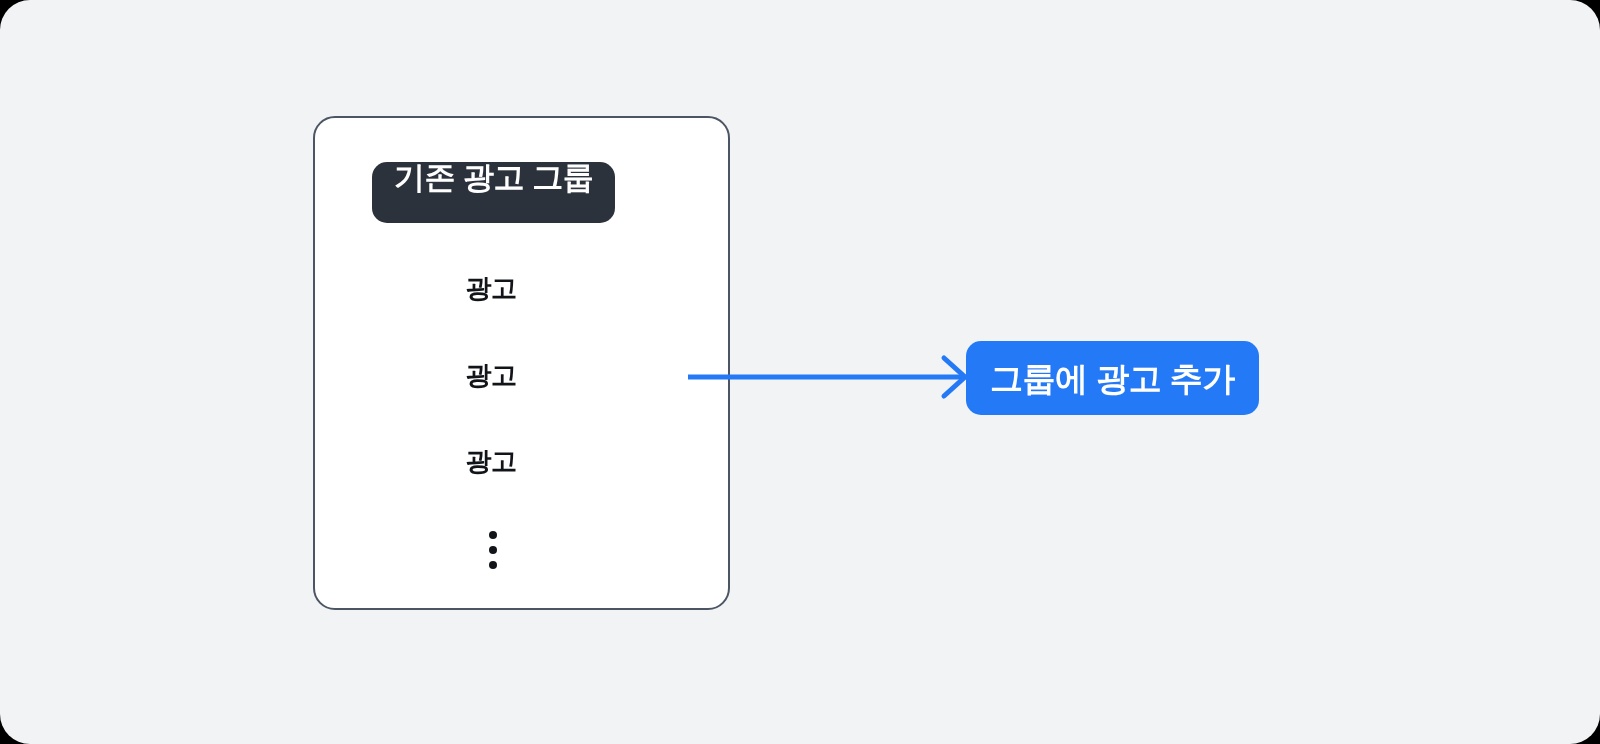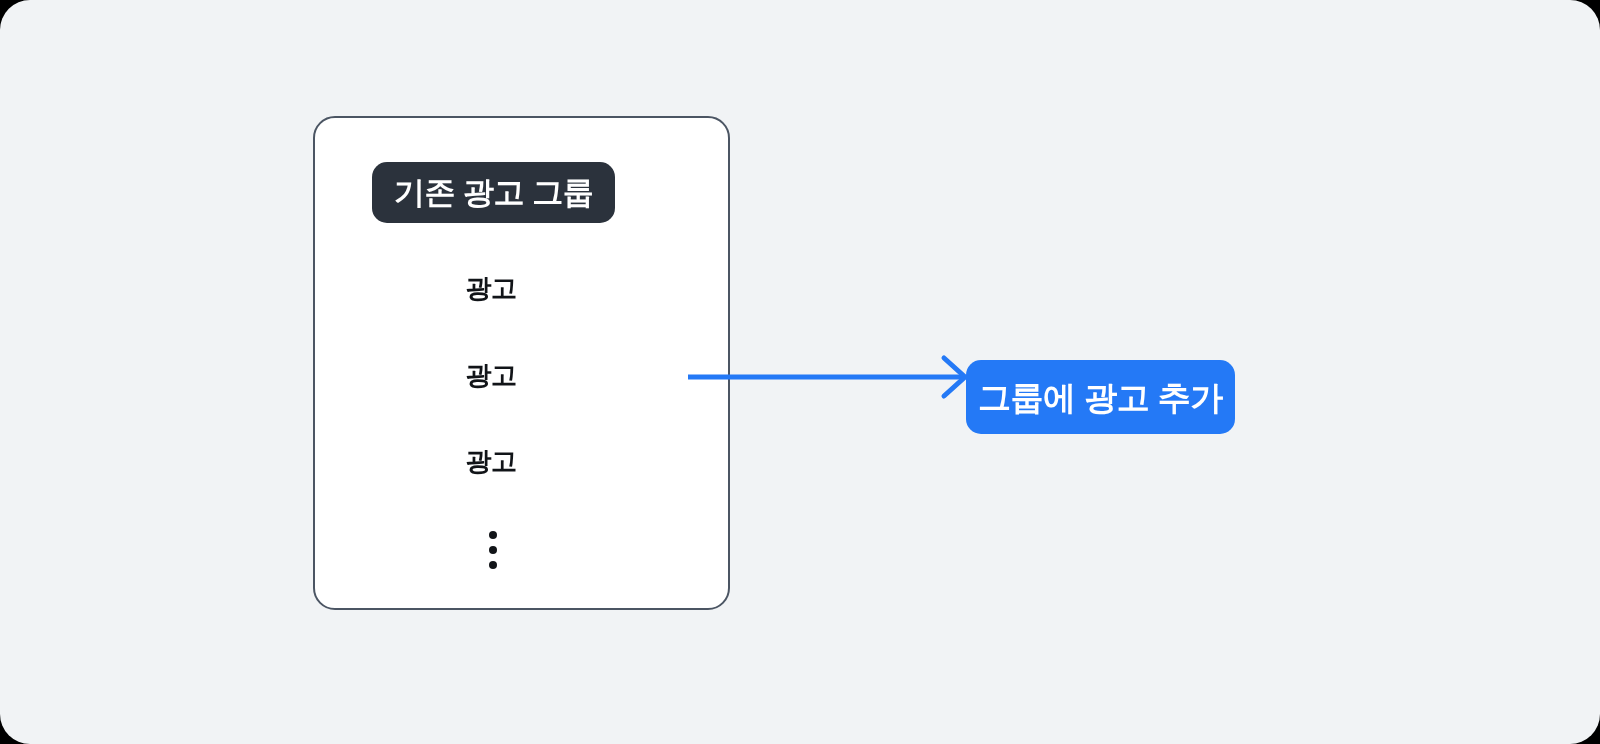--- a/index.html
+++ b/index.html
@@ -38,21 +38,20 @@
   }
 
   
   #group-chip {
     position: absolute;
     left: 372px;
     top: 162px;
     height: 61px;
     padding: 0 22px;
     display: flex;
-    align-items: center;
     justify-content: center;
     background: #2b323c;
     border-radius: 15px;
     box-sizing: border-box;
   }
   #group-chip .chip-label {
     color: #ffffff;
     font-size: 31px;
     font-weight: 700;
     letter-spacing: -0.5px;
@@ -127,23 +126,23 @@
     top: 352px;
     width: 285px;
     height: 50px;
     pointer-events: none;
   }
 
   
   #callout-badge {
     position: absolute;
     left: 966px;
-    top: 360px;
+    top: 341px;
     height: 74px;
-    padding: 0 12px;
+    padding: 0 24px;
     display: flex;
     align-items: center;
     justify-content: center;
     background: #2479f6;
     border-radius: 15px;
     box-sizing: border-box;
   }
   #callout-badge .badge-label {
     color: #ffffff;
     font-size: 33px;

